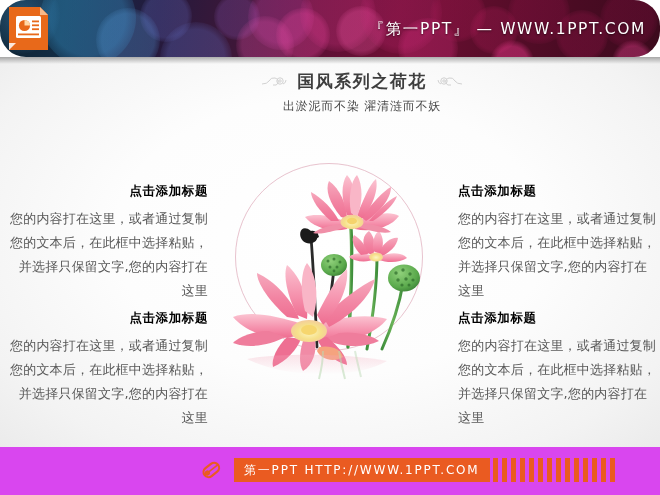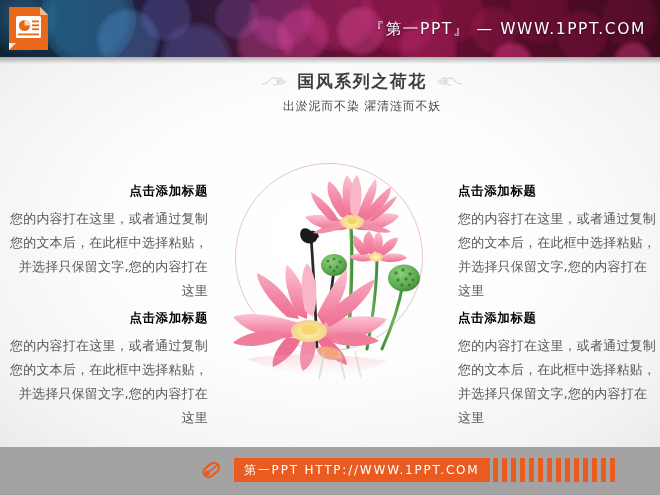--- a/index.html
+++ b/index.html
@@ -31,20 +31,21 @@
     background: linear-gradient(100deg,
         #0d2230 0%,
         #132c44 10%,
         #241a3d 24%,
         #3d1738 36%,
         #5c1035 48%,
         #6e0f34 60%,
         #5a0d2a 74%,
         #4a0b23 86%,
         #3c0a1d 100%);
+    border-radius: 26px;
   }
   .bokeh {
     position: absolute;
     border-radius: 50%;
     pointer-events: none;
   }
   .header-title {
     position: absolute;
     right: 14px;
     top: 50%;
@@ -161,21 +162,21 @@
   .tr { left: 458px; top: 183px; text-align: left;  }
   .bl { left: 8px;  top: 310px; text-align: right; }
   .br { left: 458px; top: 310px; text-align: left;  }
 
   
   .footer {
     position: absolute;
     left: 0; top: 447px;
     width: 660px;
     height: 48px;
-    background: #a3a3a3;
+    background: #d946ef;
   }
   .footer-inner {
     position: absolute;
     left: 198px;
     top: 11px;
     display: flex;
     align-items: center;
     height: 24px;
   }
   .pencil {

